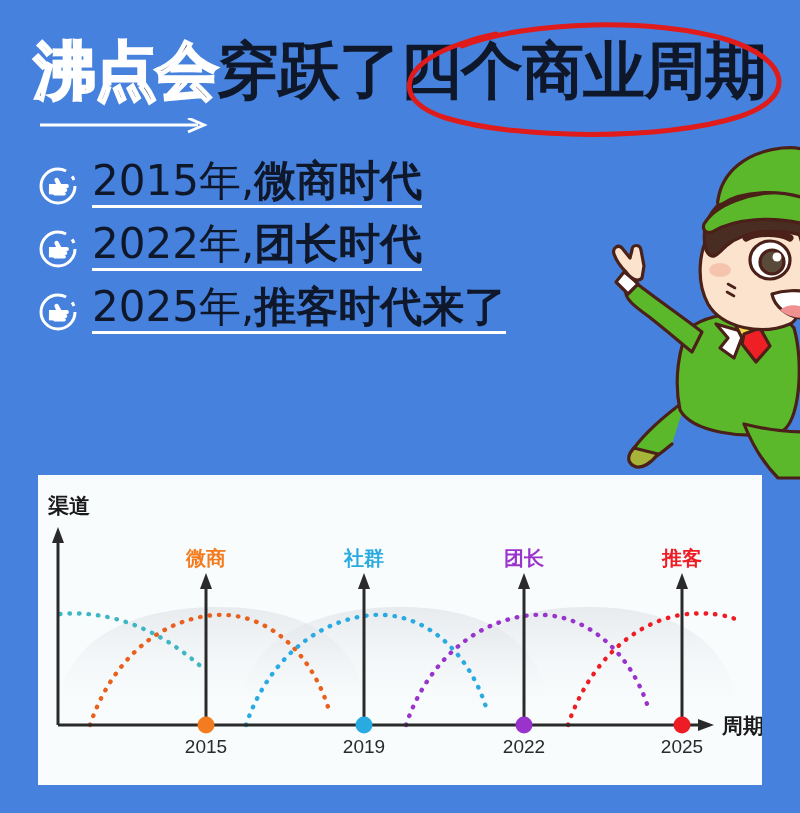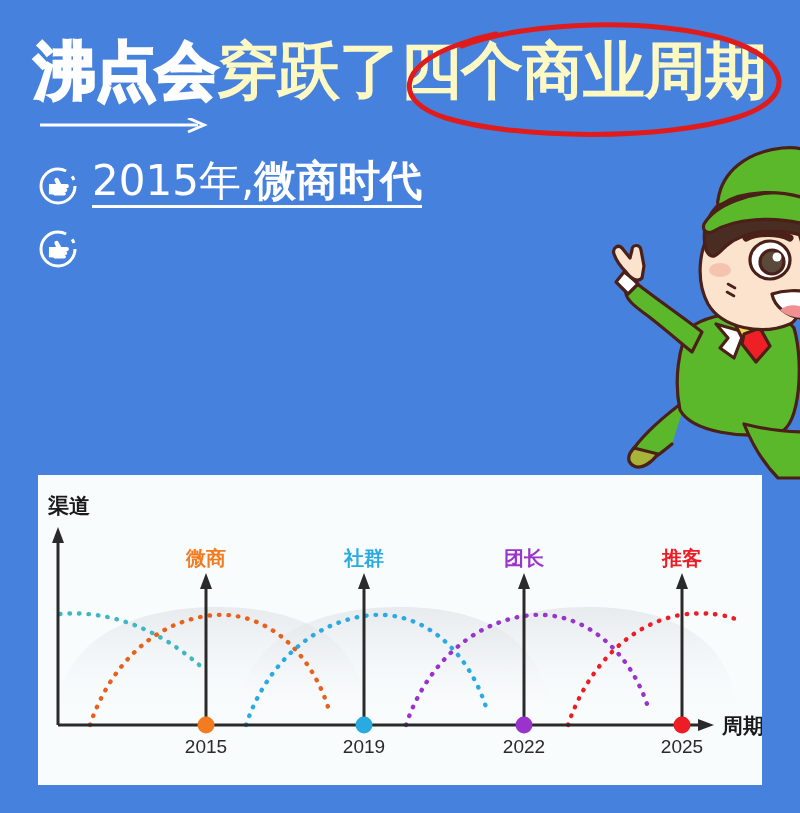--- a/index.html
+++ b/index.html
@@ -7,39 +7,39 @@
   body {
     background:#4682dd;
     font-family:"Liberation Sans","DejaVu Sans",sans-serif;
     position:relative;
   }
   #poster { position:absolute; inset:0; width:800px; height:813px; overflow:hidden; }
 
   
   .title-block { position:absolute; left:34px; top:40px; width:760px; z-index:5; }
   .title-line {
-    font-size:62px; line-height:1.0; color:#fef9c3;
+    font-size:62px; line-height:1.0; color:#0f172a;
     font-weight:700; letter-spacing:-1px; white-space:nowrap;
     font-family:"DejaVu Sans","Liberation Sans",sans-serif;
   }
   .title-strong { font-weight:900; -webkit-text-stroke:2.5px #ffffff; }
   .title-rest { font-weight:700; }
 
   .title-arrow { position:absolute; left:38px; top:118px; width:180px; height:18px; z-index:6; }
   .ellipse-annot { position:absolute; left:398px; top:22px; width:400px; height:115px; z-index:7; pointer-events:none; }
 
   
   .bullets { position:absolute; left:38px; top:152px; z-index:5; }
   .bullet-row { display:flex; align-items:center; height:63px; }
   .bullet-icon {
     width:40px; height:40px; flex:0 0 40px; margin-right:14px;
     position:relative; top:2px;
   }
   .bullet-text {
-    font-size:42px; color:#ffffff; white-space:nowrap;
+    font-size:42px; color:#0f172a; white-space:nowrap;
     font-family:"DejaVu Sans","Liberation Sans",sans-serif;
     border-bottom:3px solid #ffffff; padding-bottom:1px; line-height:1.05;
   }
   .b-year { font-weight:400; }
   .b-era  { font-weight:800; }
 
   
   .character { position:absolute; right:-4px; top:132px; width:210px; height:352px; z-index:4; }
 
   
@@ -87,22 +87,34 @@
         <span class="b-year">2015年,</span><span class="b-era">微商时代</span>
       </div>
     </div>
 
 
     <div class="bullet-row">
       <svg class="bullet-icon" viewBox="0 0 40 40">
         <circle cx="20" cy="20" r="17" fill="none" stroke="#ffffff" stroke-width="3" stroke-dasharray="88 8 4 8"></circle>
         <path d="M11,18 h7 l-1.5,-3.4 a2.2,2.2 0 0 1 3.9,-1.9 l2.8,5.3 h5.6 a2.1,2.1 0 0 1 0,4.2 h-1.4 a1.9,1.9 0 0 1 0,3.8 h-1.3 a1.8,1.8 0 0 1 0,3.6 h-8.4 a3,3 0 0 1 -2.4,-1.2 l-4.4,-0.1 z" fill="#ffffff"></path>
       </svg>
-    </div>
-
+      <div class="bullet-text">
+        <span class="b-year">2022年,</span><span class="b-era">团长时代</span>
+      </div>
+    </div>
+
+    <div class="bullet-row">
+      <svg class="bullet-icon" viewBox="0 0 40 40">
+        <circle cx="20" cy="20" r="17" fill="none" stroke="#ffffff" stroke-width="3" stroke-dasharray="88 8 4 8"></circle>
+        <path d="M11,18 h7 l-1.5,-3.4 a2.2,2.2 0 0 1 3.9,-1.9 l2.8,5.3 h5.6 a2.1,2.1 0 0 1 0,4.2 h-1.4 a1.9,1.9 0 0 1 0,3.8 h-1.3 a1.8,1.8 0 0 1 0,3.6 h-8.4 a3,3 0 0 1 -2.4,-1.2 l-4.4,-0.1 z" fill="#ffffff"></path>
+      </svg>
+      <div class="bullet-text">
+        <span class="b-year">2025年,</span><span class="b-era">推客时代来了</span>
+      </div>
+    </div>
 
   </div>
 
   <svg class="character" viewBox="0 0 210 352">
     <g stroke="#4a2018" stroke-width="3.2" stroke-linejoin="round" stroke-linecap="round">
 
       <path d="M92,268 C70,284 52,300 40,316 C36,322 40,330 48,330 C56,330 66,322 78,312" fill="#5cb82b"></path>
       <path d="M40,316 C34,322 32,330 40,334 C48,338 58,330 64,322 Z" fill="#a8b33a"></path>
 
       <path d="M96,196 C84,214 80,250 86,278 C98,300 150,308 186,300 C206,294 210,230 200,196 C186,176 120,176 96,196 Z" fill="#5cb82b"></path>

